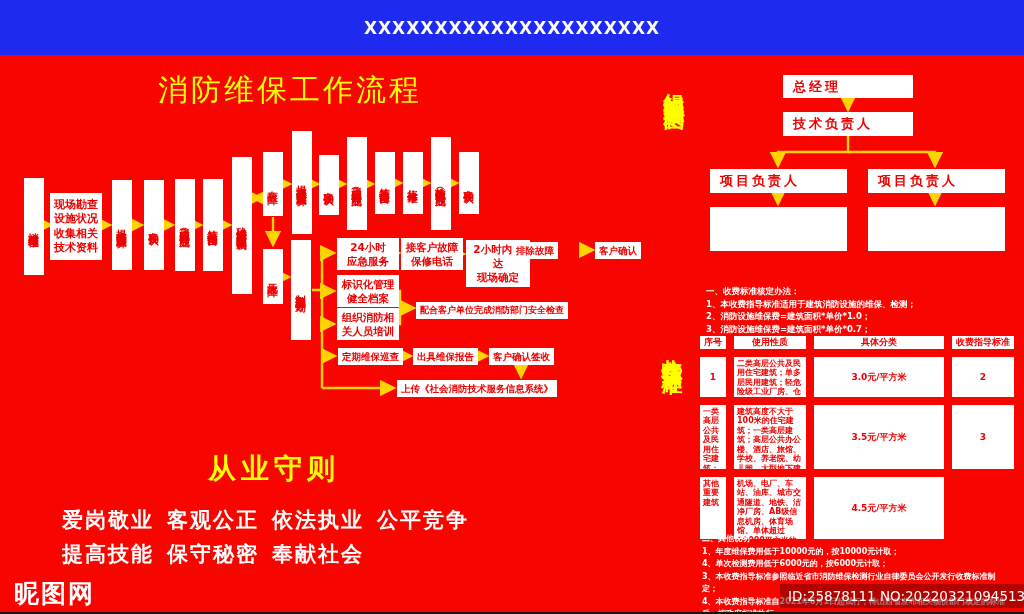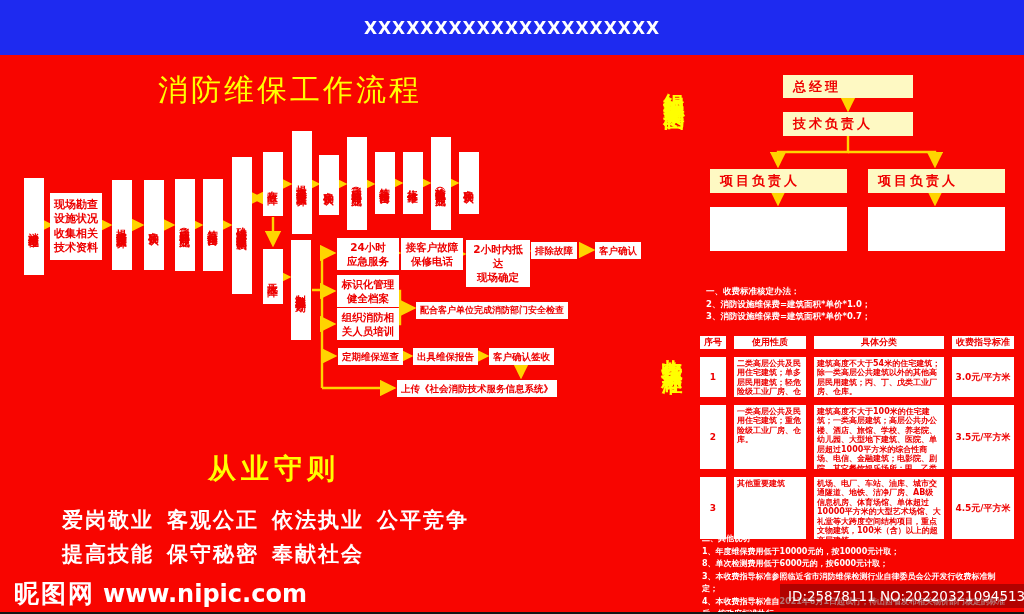--- a/index.html
+++ b/index.html
@@ -24,21 +24,21 @@
   .m{position:absolute;background:#ffffff;color:#ee0000;font-weight:bold;font-size:11px;
     line-height:1.3;width:46px;padding:5px 3px;text-align:center;white-space:pre-line;}
   
   .h{position:absolute;background:#ffffff;color:#ee0000;font-weight:bold;font-size:10.5px;
     line-height:1.35;padding:2px 4px;text-align:center;white-space:pre-line;}
   .h.nw{white-space:nowrap;font-size:9.5px;line-height:1.2;padding:3px 4px;}
 
   svg.overlay{position:absolute;left:0;top:0;pointer-events:none;}
 
   
-  .org-box{position:absolute;background:#fef9c3;color:#ee0000;font-weight:bold;font-size:13px;
+  .org-box{position:absolute;background:#ffffff;color:#ee0000;font-weight:bold;font-size:13px;
     display:flex;align-items:center;padding-left:10px;letter-spacing:3px;box-sizing:border-box;}
   .org-empty{position:absolute;background:#ffffff;}
   .side-label{position:absolute;color:#ffff00;font-weight:bold;font-size:21px;
     writing-mode:vertical-rl;text-orientation:upright;letter-spacing:3px;}
 
   
   .notes{position:absolute;color:#ffffff;font-weight:bold;font-size:8.5px;line-height:12.5px;}
   .fee-table{position:absolute;left:700px;top:336px;width:296px;display:grid;
     grid-template-columns:26px 72px 130px 62px;grid-template-rows:13px 40px 64px 62px;gap:8px;}
   .cell{background:#ffffff;color:#ee0000;font-weight:bold;font-size:8px;line-height:1.18;
@@ -142,21 +142,21 @@
 <div class="v" style="left:431px;top:137px;height:93px">检查验收（共同完成）</div>
 <div class="v" style="left:459px;top:152px;height:62px">客户确认</div>
 <div class="v" style="left:263px;top:249px;height:55px">无故障</div>
 <div class="v" style="left:291px;top:240px;height:100px">制定维保服务计划</div>
 <div class="h" style="left:337px;top:238px;width:54px">24小时
 应急服务</div>
 <div class="h" style="left:401px;top:238px;width:54px">接客户故障
 保修电话</div>
 <div class="h" style="left:466px;top:240px;width:56px">2小时内抵达
 现场确定</div>
-<div class="h nw" style="left:531px;top:242px">排除故障</div>
+<div class="h nw" style="left:512px;top:242px">排除故障</div>
 <div class="h nw" style="left:595px;top:242px">客户确认</div>
 <div class="h" style="left:337px;top:275px;width:54px">标识化管理
 健全档案</div>
 <div class="h" style="left:337px;top:308px;width:54px">组织消防相
 关人员培训</div>
 <div class="h nw" style="left:416px;top:302px;font-size:9px">配合客户单位完成消防部门安全检查</div>
 <div class="h nw" style="left:338px;top:348px">定期维保巡查</div>
 <div class="h nw" style="left:413px;top:348px">出具维保报告</div>
 <div class="h nw" style="left:489px;top:348px">客户确认签收</div>
 <div class="h nw" style="left:397px;top:380px;font-size:9.5px">上传《社会消防技术服务信息系统》</div>
@@ -166,66 +166,65 @@
 <div class="org-box" style="left:783px;top:112px;width:130px;height:24px">技术负责人</div>
 <div class="org-box" style="left:710px;top:169px;width:137px;height:24px">项目负责人</div>
 <div class="org-box" style="left:868px;top:169px;width:137px;height:24px">项目负责人</div>
 <div class="org-empty" style="left:710px;top:207px;width:137px;height:44px"></div>
 <div class="org-empty" style="left:868px;top:207px;width:137px;height:44px"></div>
 
 <div class="side-label" style="left:658px;top:342px">收费指导标准</div>
 
 <div class="notes" style="left:706px;top:285px;width:310px">
   <div>一、收费标准核定办法：</div>
+  <div>1、本收费指导标准适用于建筑消防设施的维保、检测；</div>
   <div>2、消防设施维保费=建筑面积*单价*1.0；</div>
   <div>3、消防设施维保费=建筑面积*单价*0.7；</div>
 </div>
 
 <div class="fee-table">
   <div class="cell hd">序号</div>
   <div class="cell hd">使用性质</div>
   <div class="cell hd">具体分类</div>
   <div class="cell hd">收费指导标准</div>
 
   <div class="cell ct">1</div>
   <div class="cell">二类高层公共及民用住宅建筑；单多层民用建筑；轻危险级工业厂房、仓库。</div>
-  <div class="cell">建筑高度不大于54米的住宅建筑；除一类高层公共建筑以外的其他高层民用建筑；丙、丁、戊类工业厂房、仓库。</div>
   <div class="cell ct">3.0元/平方米</div>
 
   <div class="cell ct">2</div>
   <div class="cell">一类高层公共及民用住宅建筑；重危险级工业厂房、仓库。</div>
   <div class="cell">建筑高度不大于100米的住宅建筑；一类高层建筑；高层公共办公楼、酒店、旅馆、学校、养老院、幼儿园、大型地下建筑、医院、单层超过1000平方米的综合性商场、电信、金融建筑；电影院、剧院、其它餐饮娱乐场所；甲、乙类工业厂房、仓库。</div>
   <div class="cell ct">3.5元/平方米</div>
 
   <div class="cell ct">3</div>
   <div class="cell">其他重要建筑</div>
   <div class="cell">机场、电厂、车站、油库、城市交通隧道、地铁、洁净厂房、AB级信息机房、体育场馆、单体超过10000平方米的大型艺术场馆、大礼堂等大跨度空间结构项目，重点文物建筑，100米（含）以上的超高层建筑。</div>
   <div class="cell ct">4.5元/平方米</div>
 </div>
 
 <div class="notes" style="left:702px;top:533px;width:306px;font-size:8px">
   <div>二、其他说明</div>
   <div>1、年度维保费用低于10000元的，按10000元计取；</div>
-  <div>8、单次检测费用低于6000元的，按6000元计取；</div>
+  <div>4、单次检测费用低于6000元的，按6000元计取；</div>
   <div>3、本收费指导标准参照临近省市消防维保检测行业自律委员会公开发行收费标准制定；</div>
   <div>4、本收费指导标准自2021年6月1日起试行，待山西省发布相关物价部门核定的标准后，按政府标准执行。</div>
 </div>
 
 <div class="conduct-title">从业守则</div>
 <div class="conduct-row" style="left:62px;top:506px">
   <span>爱岗敬业</span>
   <span>客观公正</span>
   <span>依法执业</span>
   <span>公平竞争</span>
 </div>
 <div class="conduct-row" style="left:62px;top:540px">
   <span>提高技能</span>
   <span>保守秘密</span>
   <span>奉献社会</span>
 </div>
 
 <div class="nipic">
   <span class="logo">昵图网</span>
-  <span class="url">www.nipic.com</span>
 </div>
 <div class="idbadge">ID:25878111 NO:20220321094513002101</div>
 
 <div class="bottom-line"></div>
 
 </body></html>

